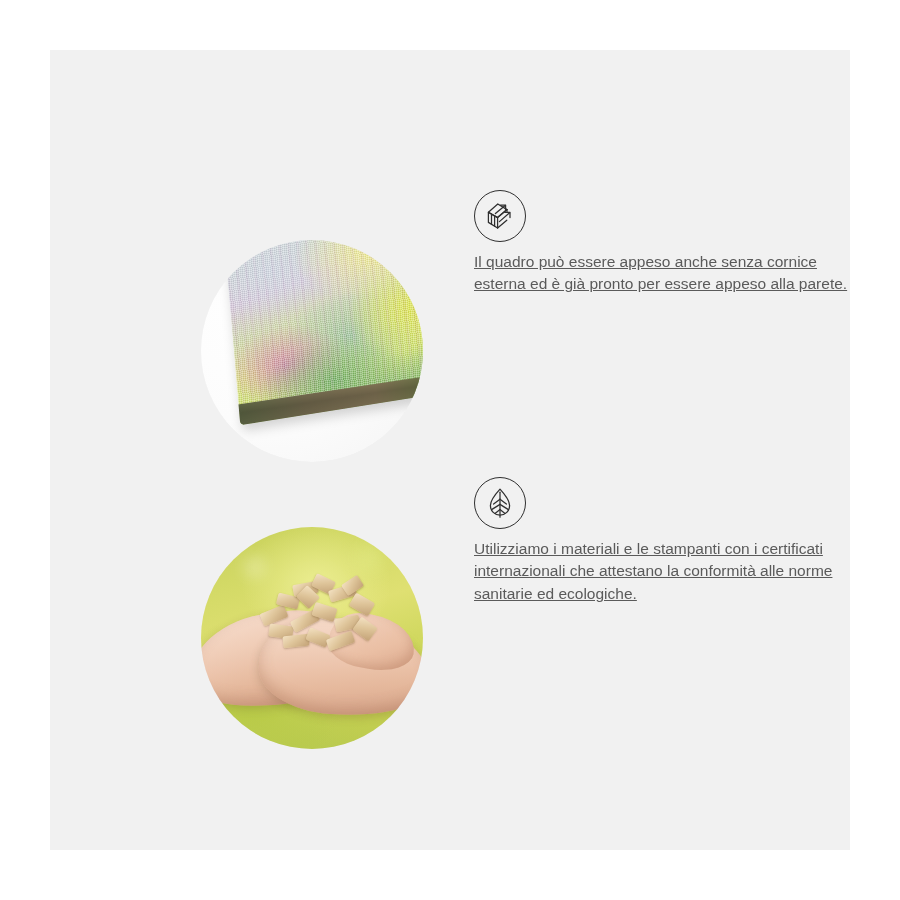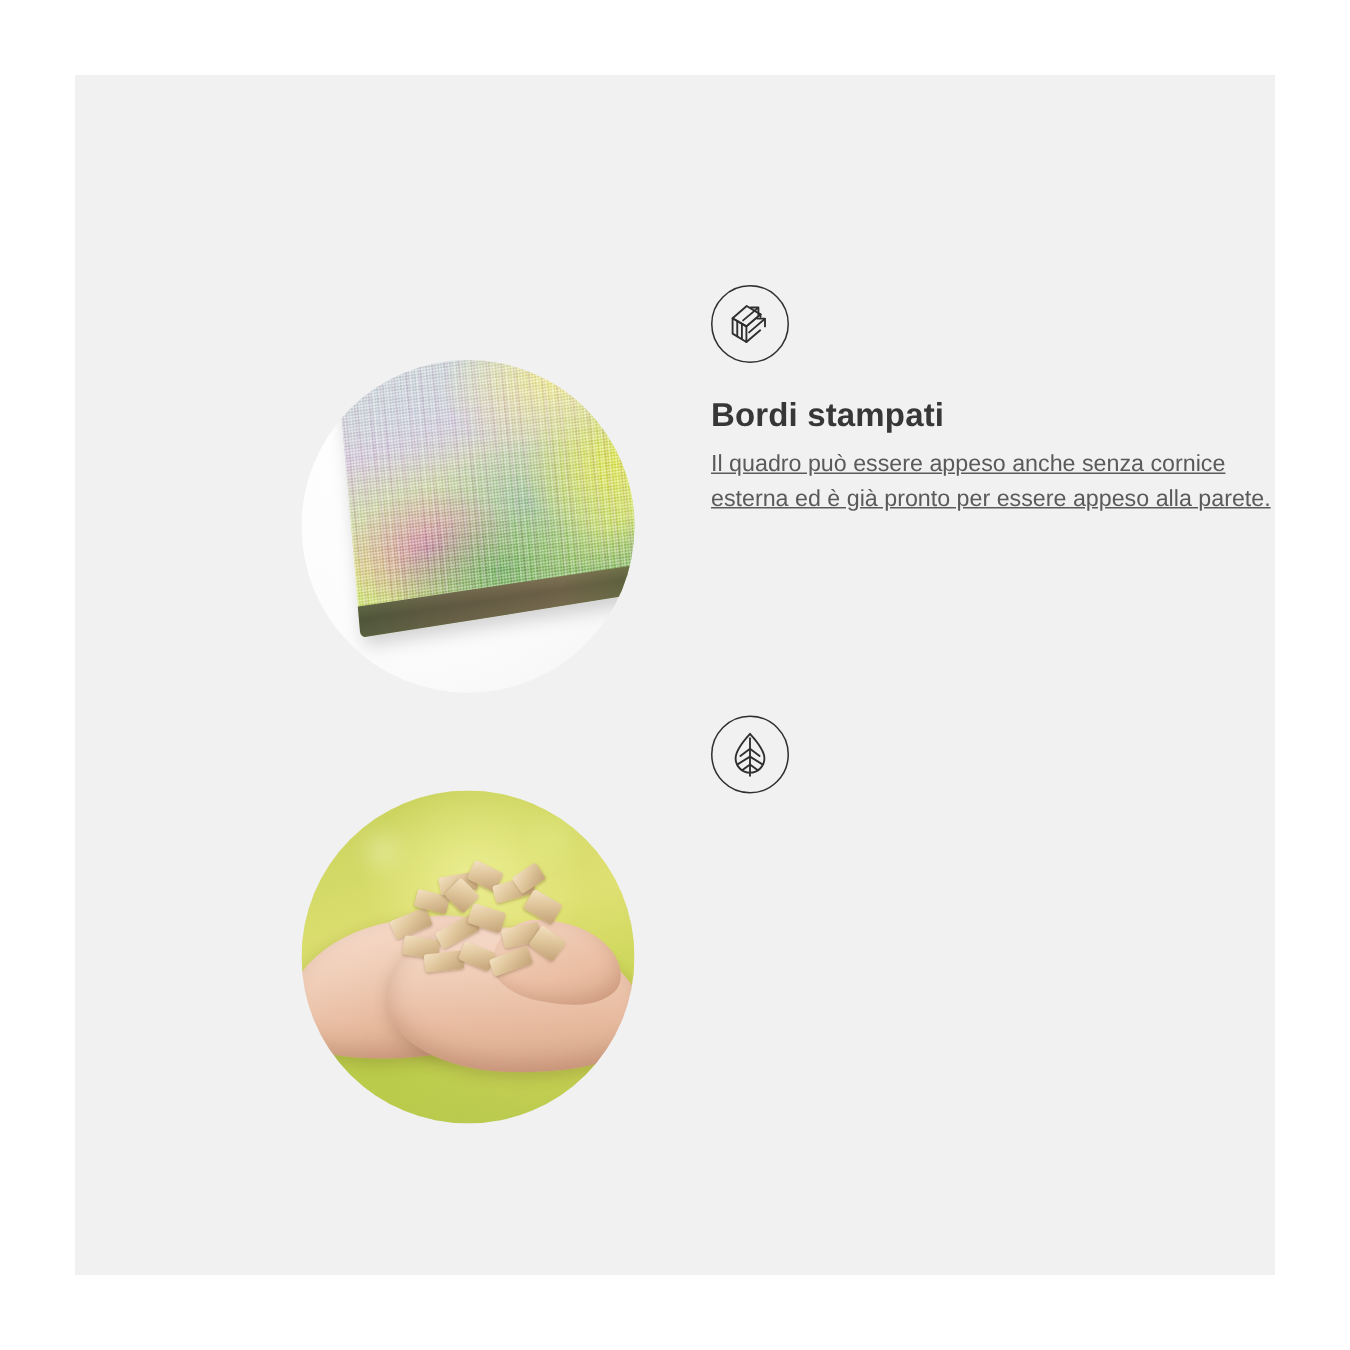--- a/index.html
+++ b/index.html
@@ -271,21 +271,20 @@
               <path d="M24.0 10.6 L24.0 12.4"></path>
 
               <path d="M12.4 14.6 L22.2 6.4"></path>
               <path d="M17.6 6.0 L22.6 6.0 L22.6 11.0"></path>
 
               <path d="M16.4 22.6 L26.6 13.8"></path>
               <path d="M21.8 13.4 L27.0 13.4 L27.0 18.6"></path>
             </g>
           </svg>
         </div>
-        <h2 class="feature-title">Bordi stampati</h2>
         <p class="feature-desc">Il quadro può essere appeso anche senza cornice esterna ed è già pronto per essere appeso alla parete.</p>
       </div>
     </div>
 
     <div class="feature feature-b">
 
       <div class="media media-b">
         <div class="eco-scene">
           <div class="eco-bokeh"></div>
           <div class="hand hand-left"></div>
@@ -327,17 +326,18 @@
               <path d="M17 13.2 L10.6 18.0"></path>
               <path d="M17 18.4 L9.0 23.4"></path>
               <path d="M17 23.6 L12.0 27.4"></path>
 
               <path d="M17 13.2 L23.4 18.0"></path>
               <path d="M17 18.4 L25.0 23.4"></path>
               <path d="M17 23.6 L22.0 27.4"></path>
             </g>
           </svg>
         </div>
+        <p class="feature-desc">Utilizziamo i materiali e le stampanti con i certificati internazionali che attestano la conformità alle norme sanitarie ed ecologiche.</p>
       </div>
     </div>
 
   </div>
 </div>
 
 </body></html>

